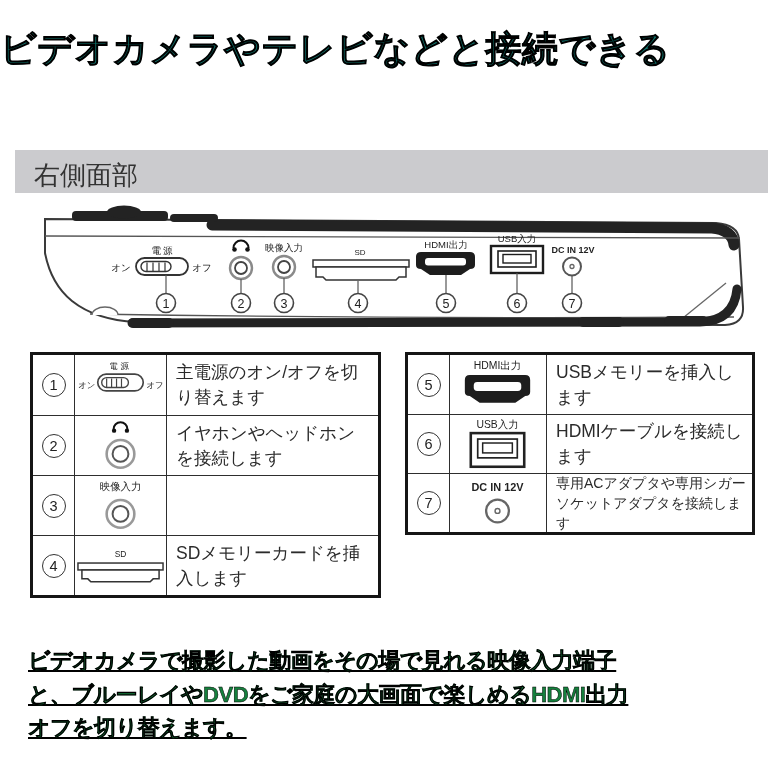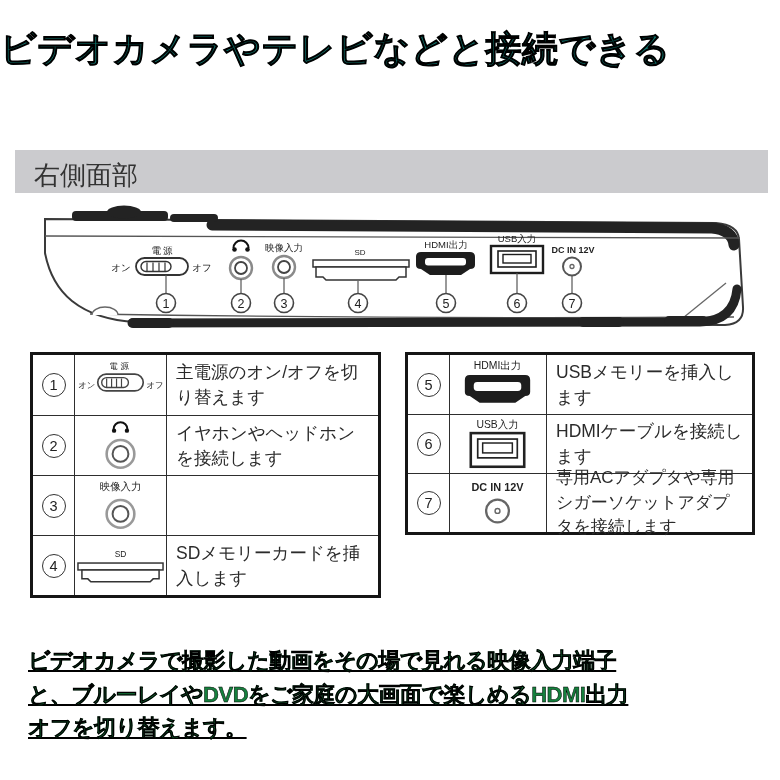--- a/index.html
+++ b/index.html
@@ -33,21 +33,21 @@
   .spec-table .tr { display:flex; }
   .spec-table .tr + .tr { border-top:1.5px solid #2e2e2e; }
   .spec-table.left  .tr { height:60px; }
   .spec-table.right .tr { height:59px; }
   .td { display:flex; align-items:center; justify-content:center; }
   .td.num  { width:42px; border-right:1.5px solid #2e2e2e; }
   .spec-table.left  .td.icon { width:92px; border-right:1.5px solid #2e2e2e; }
   .spec-table.right .td.icon { width:97px; border-right:1.5px solid #2e2e2e; }
   .td.desc { flex:1; justify-content:flex-start; padding:3px 6px 3px 9px;
              font-size:17.5px; color:#2b2b2b; line-height:1.42; }
-  .td.desc.small { font-size:17px; line-height:1.45; }
+  .td.desc.small { font-size:14px; line-height:1.45; }
 
   .cnum { width:24px; height:24px; border:1.6px solid #333; border-radius:50%;
           display:flex; align-items:center; justify-content:center;
           font-size:14.5px; color:#222; background:#fff; }
 
   .footer { position:absolute; left:28px; top:644px; width:740px;
             font-size:22px; font-weight:bold; color:#15803d; line-height:33.5px;
             -webkit-text-stroke:0.5px #000; letter-spacing:-0.5px;text-decoration:underline; }
 </style>
 </head>

